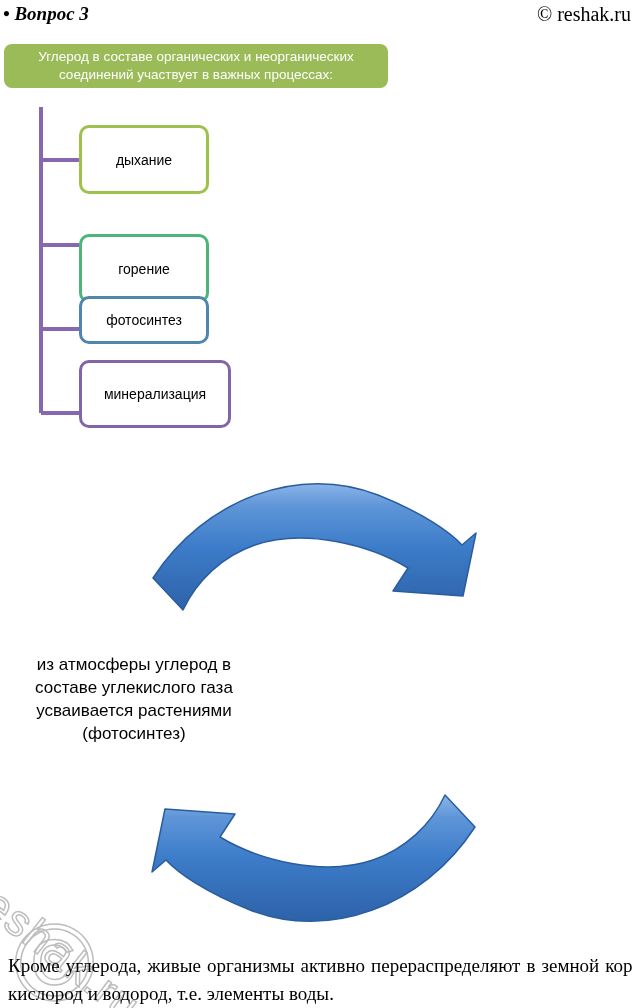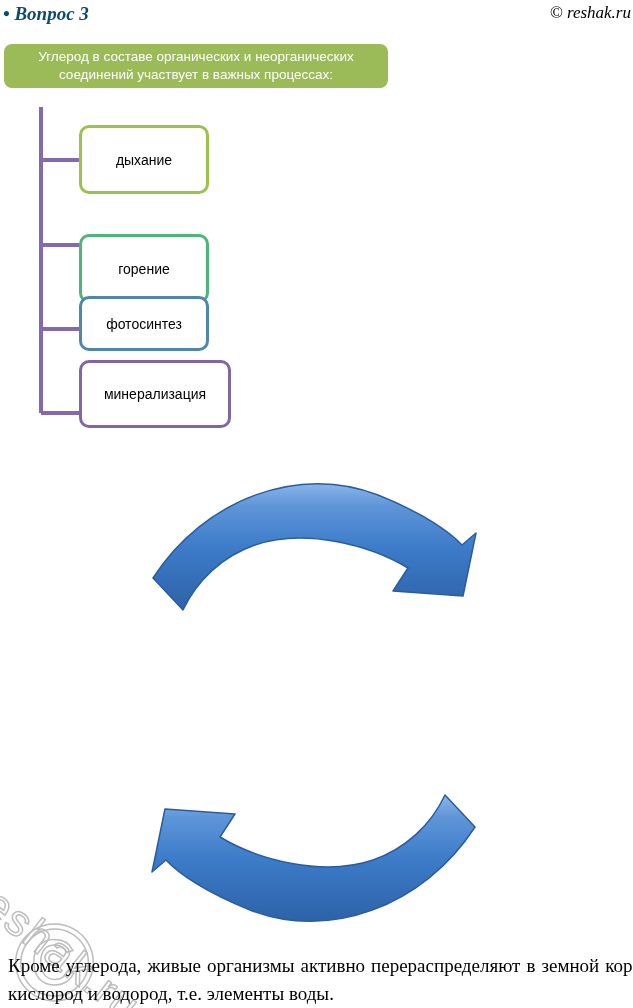--- a/index.html
+++ b/index.html
@@ -3,45 +3,45 @@
 <meta charset="utf-8">
 <style>
   html,body{margin:0;padding:0;background:#ffffff;}
   #page{
     position:relative;width:633px;height:1008px;background:#ffffff;
     overflow:hidden;font-family:"Liberation Sans",sans-serif;
   }
   
   .hdr-q{
     position:absolute;left:3px;top:3px;z-index:2;
-    font-family:"Liberation Serif",serif;font-size:19px;font-weight:bold;font-style:italic;color:#0c4a6e;
+    font-family:"Liberation Serif",serif;font-size:19px;font-weight:bold;font-style:italic;color:#000000;
   }
   .hdr-c{
     position:absolute;right:2px;top:3px;z-index:2;
-    font-family:"Liberation Serif",serif;font-size:17px;color:#000;font-style:italic;
+    font-family:"Liberation Serif",serif;font-size:20px;color:#000;
   }
   
   .root-box{
     position:absolute;left:4px;top:44px;width:384px;height:44px;z-index:2;
     background:#9bbb59;border-radius:8px;color:#ffffff;
     display:flex;align-items:center;justify-content:center;text-align:center;
     font-size:13.5px;line-height:1.35;padding:0 14px;box-sizing:border-box;
   }
   
   .tree-vline{position:absolute;left:39px;top:107px;width:4px;height:306px;z-index:1;}
   .tree-branch{position:absolute;left:41px;width:38px;height:4px;z-index:1;}
   .b1{top:158px}.b2{top:243px}.b3{top:327px}.b4{top:411px}
   
   .pbox{
     position:absolute;left:79px;width:130px;height:69px;z-index:2;
     background:#ffffff;border:3px solid #737373;border-radius:10px;
     display:flex;align-items:center;justify-content:center;text-align:center;
     font-size:14px;color:#000;box-sizing:border-box;
   }
-  .p1{top:125px}.p2{top:210px}.p3{top:296px;height:55px}.p4{top:360px;width:152px;height:68px}
+  .p1{top:125px}.p2{top:210px}.p3{top:296px;height:48px}.p4{top:360px;width:152px;height:68px}
   
   .cycle-svg{position:absolute;left:0;top:0;width:633px;height:1008px;z-index:1;pointer-events:none;}
   
   .cycle-text{
     position:absolute;z-index:2;color:#000;text-align:center;
     font-size:17px;line-height:23px;white-space:pre-line;
   }
   .ct-left{left:8px;top:653px;width:252px;}
   .ct-right{left:352px;top:597px;width:276px;line-height:22.5px;}
   
@@ -95,16 +95,20 @@
              C 370 545 305 528 255 545
              C 223 556 197 580 183 610 Z"></path>
     <path fill="url(#arrowGrad)" stroke="#2a5d9e" stroke-width="1.5" stroke-linejoin="round" d="M 475 827
              C 423 907 328 941 250 910
              C 205 892 178 873 166 860
              L 152 872 L 165 809 L 235 814 L 220 837
              C 258 860 323 877 373 860
              C 405 849 431 825 445 795 Z"></path>
   </svg>
 
+  <div class="cycle-text ct-left">из атмосферы углерод в
+составе углекислого газа
+усваивается растениями
+(фотосинтез)</div>
 
   <div class="footer-par">Кроме углерода, живые организмы активно перераспределяют в земной коре кислород и водород, т.е. элементы воды.</div>
 
 </div>
 
 </body></html>

